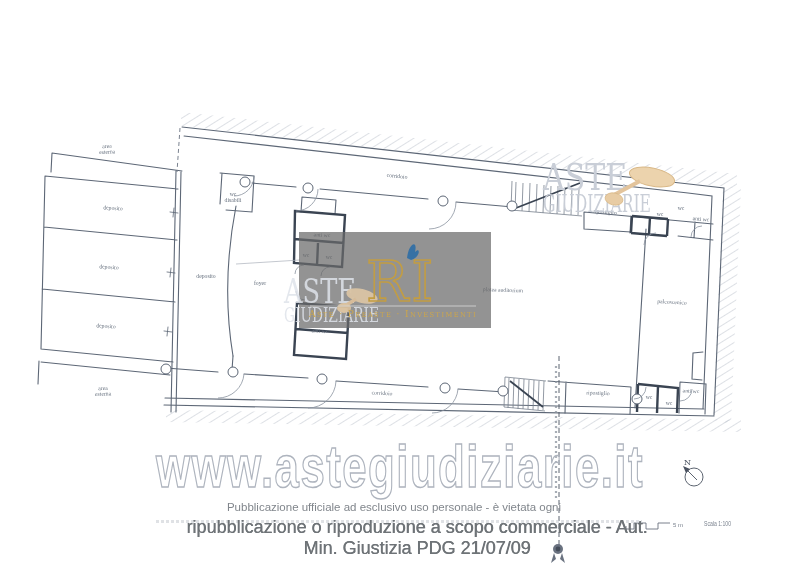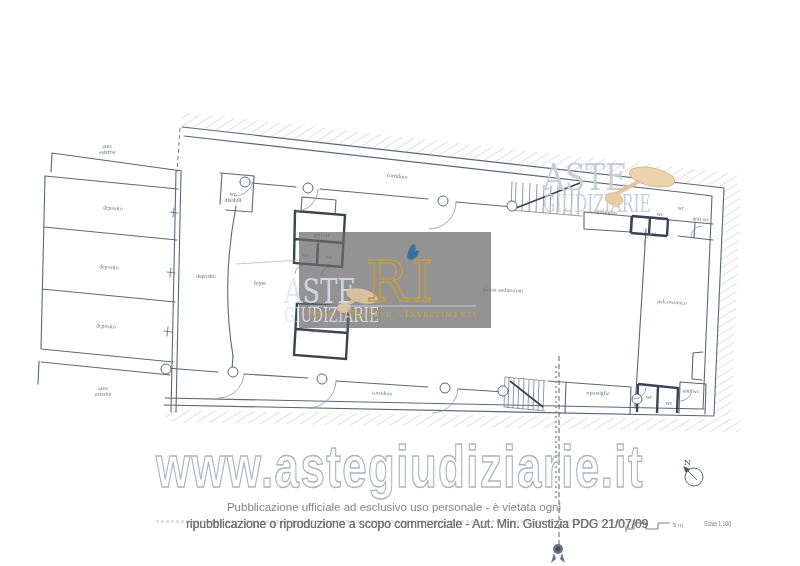--- a/index.html
+++ b/index.html
@@ -8,21 +8,21 @@
   #plan-svg,#wm-svg{position:absolute;left:0;top:0;}
   #plan-svg{z-index:10;}
   #labels{position:absolute;left:0;top:0;width:800px;height:566px;z-index:15;pointer-events:none;}
   .room-label{position:absolute;color:#66707e;font-family:"Liberation Serif","DejaVu Serif",serif;
               font-size:11px;line-height:11px;text-align:center;white-space:nowrap;}
   #banner{position:absolute;left:299px;top:232px;width:192px;height:96px;
           background:rgba(106,106,106,0.72);z-index:20;}
   #wm-svg{z-index:30;}
   #footer1,#footer2{position:absolute;text-align:center;color:#81868c;z-index:40;}
   #footer1{left:194px;width:400px;top:501px;font-size:11.5px;}
-  #footer2{left:167px;width:500px;top:517px;font-size:12px;color:#6e7377;
+  #footer2{left:167px;width:500px;top:517px;font-size:18px;color:#6e7377;
            text-shadow:0.4px 0 0 #6e7377;}
   #fineprint{position:absolute;left:156px;top:520px;width:486px;height:3px;z-index:39;opacity:.55;
      background:repeating-linear-gradient(90deg,#c6cad0 0 3px,transparent 3px 5px);}
 </style>
 </head>
 <body>
 
 <div id="canvas">
 
   <svg id="plan-svg" width="800" height="566" viewBox="0 0 800 566">

